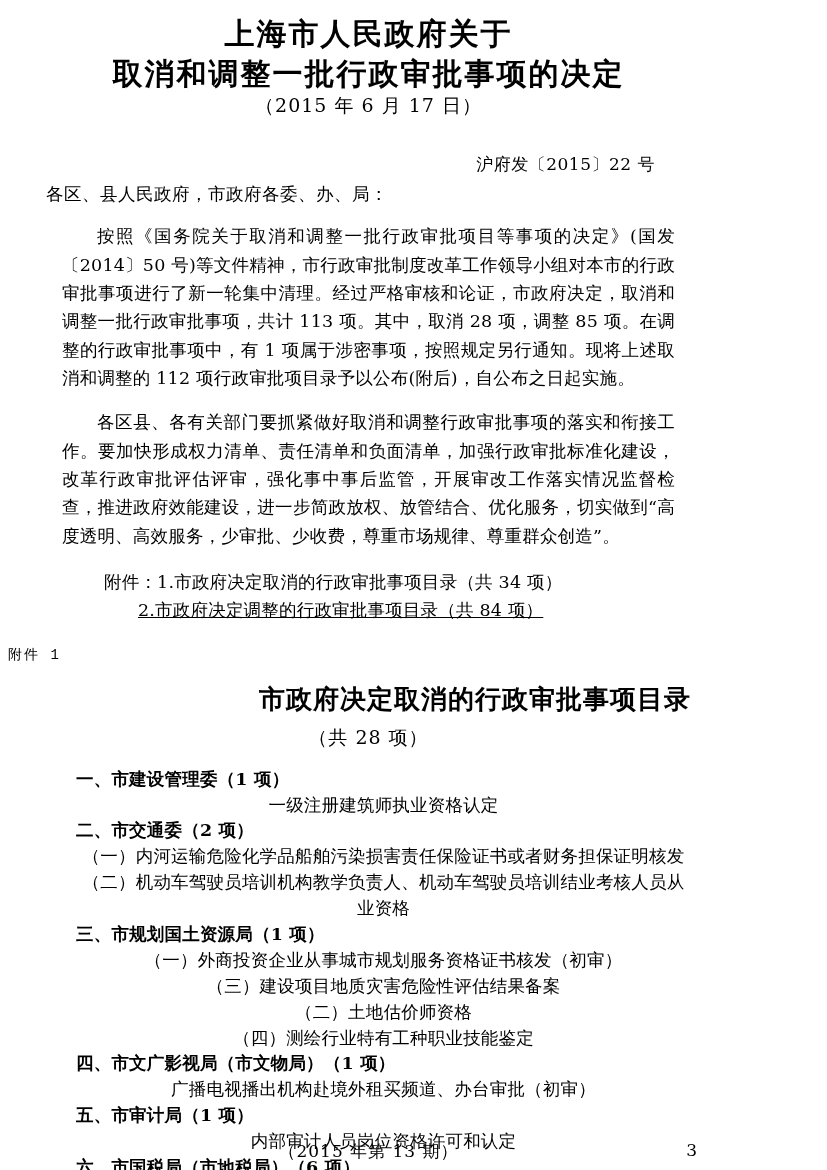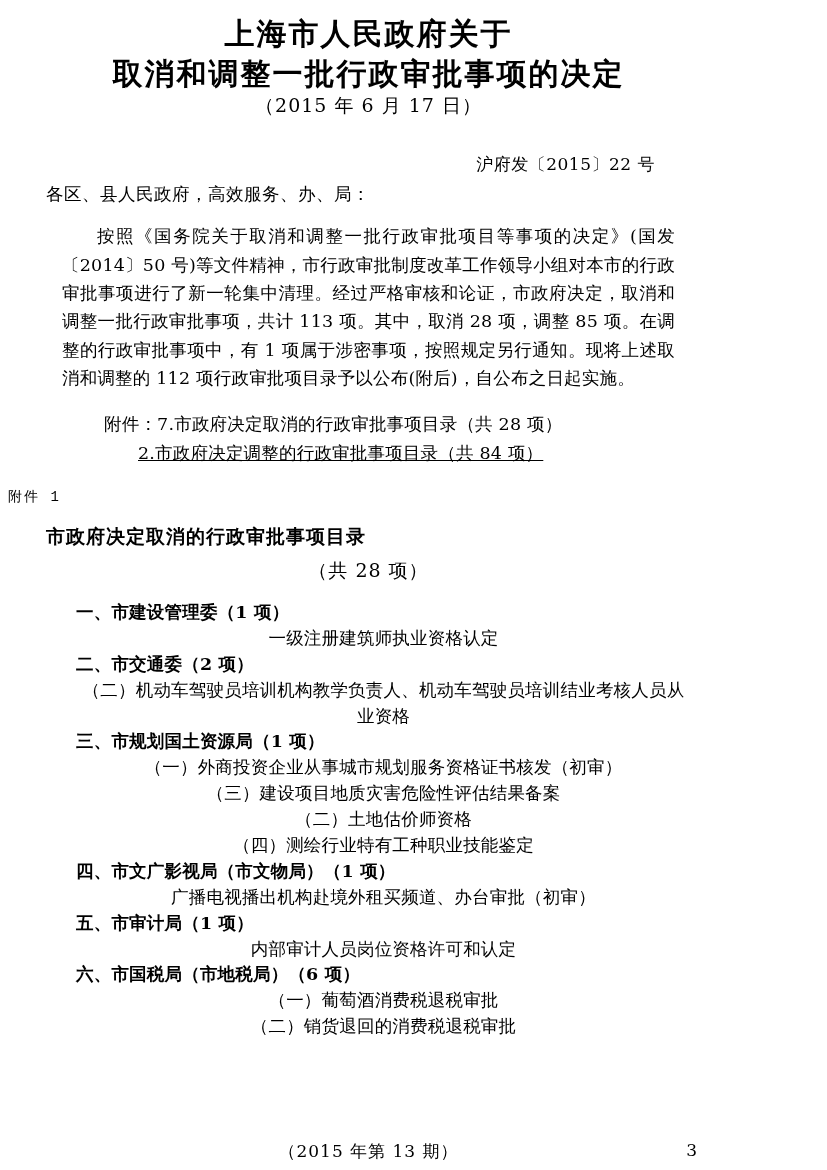--- a/index.html
+++ b/index.html
@@ -75,23 +75,23 @@
 
   
   .attach-label {
     font-size: 14px;
     margin-top: 21px;
     margin-left: -38px;
     letter-spacing: 2px;
     font-family: Liberation Mono, monospace;
   }
   .annex-title {
-    text-align: left;
+    text-align: right;
     font-weight: bold;
-    font-size: 19px;
+    font-size: 26px;
     margin-top: 18px;
     letter-spacing: 1px;
   }
   .annex-sub {
     text-align: center;
     font-size: 19px;
     margin-top: 8px;
     letter-spacing: 1px;
   }
 
@@ -140,38 +140,40 @@
 
   <div class="doc-title">
     <span class="l1">上海市人民政府关于</span>
     <span class="l2">取消和调整一批行政审批事项的决定</span>
   </div>
 
   <div class="doc-date">（2015 年 6 月 17 日）</div>
 
   <div class="doc-number">沪府发〔2015〕22 号</div>
 
-  <div class="salutation">各区、县人民政府，高效服务、办、局：</div>
+  <div class="salutation">各区、县人民政府，市政府各委、办、局：</div>
 
   <p class="para">按照《国务院关于取消和调整一批行政审批项目等事项的决定》(国发〔2014〕50 号)等文件精神，市行政审批制度改革工作领导小组对本市的行政审批事项进行了新一轮集中清理。经过严格审核和论证，市政府决定，取消和调整一批行政审批事项，共计 113 项。其中，取消 28 项，调整 85 项。在调整的行政审批事项中，有 1 项属于涉密事项，按照规定另行通知。现将上述取消和调整的 112 项行政审批项目录予以公布(附后)，自公布之日起实施。</p>
+  <p class="para">各区县、各有关部门要抓紧做好取消和调整行政审批事项的落实和衔接工作。要加快形成权力清单、责任清单和负面清单，加强行政审批标准化建设，改革行政审批评估评审，强化事中事后监管，开展审改工作落实情况监督检查，推进政府效能建设，进一步简政放权、放管结合、优化服务，切实做到“高度透明、高效服务，少审批、少收费，尊重市场规律、尊重群众创造”。</p>
 
   <div class="attach-list">
-    <span>附件：</span><span>7.市政府决定取消的行政审批事项目录（共 28 项）</span>
+    <span>附件：</span><span>1.市政府决定取消的行政审批事项目录（共 34 项）</span>
     <span class="al2">2.市政府决定调整的行政审批事项目录（共 84 项）</span>
   </div>
 
   <div class="attach-label">附件 1</div>
 
   <div class="annex-title">市政府决定取消的行政审批事项目录</div>
   <div class="annex-sub">（共 28 项）</div>
 
   <div class="catalog">
     <div class="cat-head">一、市建设管理委（1 项）</div>
     <div class="cat-item">一级注册建筑师执业资格认定</div>
     <div class="cat-head">二、市交通委（2 项）</div>
+    <div class="cat-item">（一）内河运输危险化学品船舶污染损害责任保险证书或者财务担保证明核发</div>
     <div class="cat-item">（二）机动车驾驶员培训机构教学负责人、机动车驾驶员培训结业考核人员从业资格</div>
     <div class="cat-head">三、市规划国土资源局（1 项）</div>
     <div class="cat-item">（一）外商投资企业从事城市规划服务资格证书核发（初审）</div>
     <div class="cat-item">（三）建设项目地质灾害危险性评估结果备案</div>
     <div class="cat-item">（二）土地估价师资格</div>
     <div class="cat-item">（四）测绘行业特有工种职业技能鉴定</div>
     <div class="cat-head">四、市文广影视局（市文物局）（1 项）</div>
     <div class="cat-item">广播电视播出机构赴境外租买频道、办台审批（初审）</div>
     <div class="cat-head">五、市审计局（1 项）</div>
     <div class="cat-item">内部审计人员岗位资格许可和认定</div>

